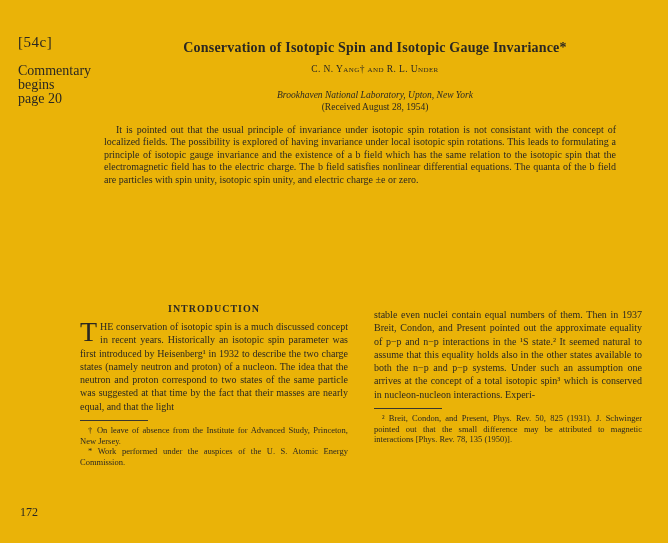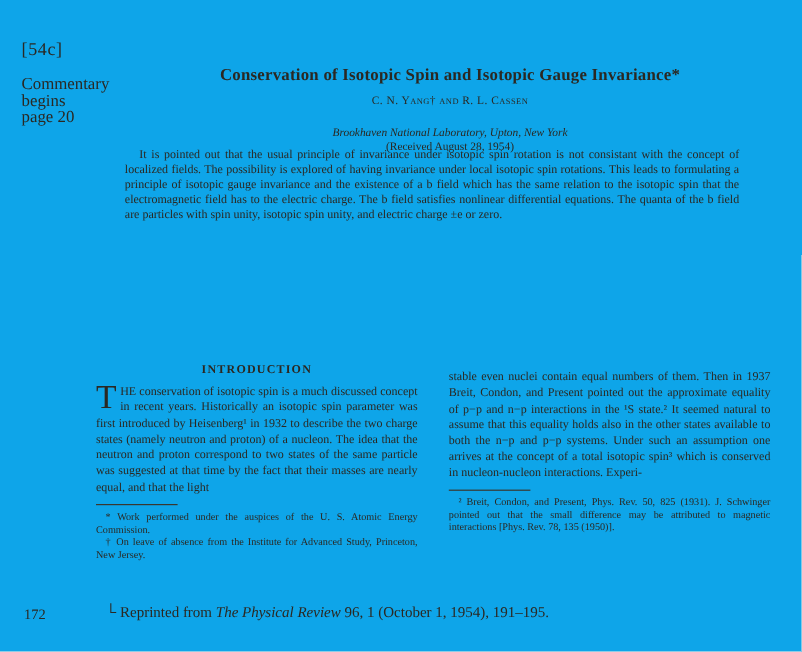--- a/index.html
+++ b/index.html
@@ -6,21 +6,21 @@
     margin: 0;
     padding: 0;
     background: #e9e9e7;
     font-family: "Liberation Serif", "DejaVu Serif", serif;
     color: #2b2822;
   }
   .page {
     position: relative;
     width: 668px;
     height: 543px;
-    background: #0ea5e9;
+    background: #eab308;
     overflow: hidden;
   }
 
   
   .margin-block {
     position: absolute;
     left: 18px;
     top: 34px;
     width: 70px;
   }
@@ -31,21 +31,21 @@
   }
   .margin-note {
     font-size: 14px;
     line-height: 14px;
   }
 
   
   .head {
     position: absolute;
     left: 110px;
-    top: 56px;
+    top: 40px;
     width: 530px;
     text-align: center;
   }
   .title {
     font-size: 14px;
     font-weight: bold;
     margin: 0;
     letter-spacing: 0.2px;
   }
   .authors {
@@ -142,42 +142,41 @@
 
   <div class="margin-block">
     <div class="paper-id">[54c]</div>
     <div class="margin-note">Commentary</div>
     <div class="margin-note">begins</div>
     <div class="margin-note">page 20</div>
   </div>
 
   <div class="head">
     <h1 class="title">Conservation of Isotopic Spin and Isotopic Gauge Invariance*</h1>
-    <div class="authors">C. N. Yang† and R. L. Cassen</div>
+    <div class="authors">C. N. Yang† and R. L. Under</div>
     <div class="affiliation">Brookhaven National Laboratory, Upton, New York</div>
     <div class="received">(Received August 28, 1954)</div>
   </div>
 
   <div class="abstract">It is pointed out that the usual principle of invariance under isotopic spin rotation is not consistant with the concept of localized fields. The possibility is explored of having invariance under local isotopic spin rotations. This leads to formulating a principle of isotopic gauge invariance and the existence of a b field which has the same relation to the isotopic spin that the electromagnetic field has to the electric charge. The b field satisfies nonlinear differential equations. The quanta of the b field are particles with spin unity, isotopic spin unity, and electric charge ±e or zero.</div>
 
   <div class="columns">
 
     <div class="col col-left">
       <div class="sec-head">INTRODUCTION</div>
       <p class="body-par"><span class="dropcap">T</span><span>HE conservation of isotopic spin is a much dis­cussed concept in recent years. Historically an isotopic spin parameter was first introduced by Heisenberg¹ in 1932 to describe the two charge states (namely neutron and proton) of a nucleon. The idea that the neutron and proton correspond to two states of the same particle was suggested at that time by the fact that their masses are nearly equal, and that the light</span></p>
       <div class="fn-rule"></div>
+      <p class="footnote">† On leave of absence from the Institute for Advanced Study, Princeton, New Jersey.</p>
       <p class="footnote">* Work performed under the auspices of the U. S. Atomic Energy Commission.</p>
-      <p class="footnote">† On leave of absence from the Institute for Advanced Study, Princeton, New Jersey.</p>
     </div>
 
     <div class="col col-right">
       <p class="body-par">stable even nuclei contain equal numbers of them. Then in 1937 Breit, Condon, and Present pointed out the approximate equality of p−p and n−p interactions in the ¹S state.² It seemed natural to assume that this equality holds also in the other states available to both the n−p and p−p systems. Under such an assumption one arrives at the concept of a total isotopic spin³ which is conserved in nucleon-nucleon interactions. Experi-</p>
       <div class="fn-rule"></div>
       <p class="footnote">² Breit, Condon, and Present, Phys. Rev. 50, 825 (1931). J. Schwinger pointed out that the small difference may be attributed to magnetic interactions [Phys. Rev. 78, 135 (1950)].</p>
     </div>
 
   </div>
 
   <div class="footer-pageno">172</div>
 
-  <div class="footer-reprint"><span>└ Reprinted from </span><span class="it">The Physical Review</span><span> 96, 1 (October 1, 1954), 191–195.</span></div>
 
 </div>
 
 </body></html>

